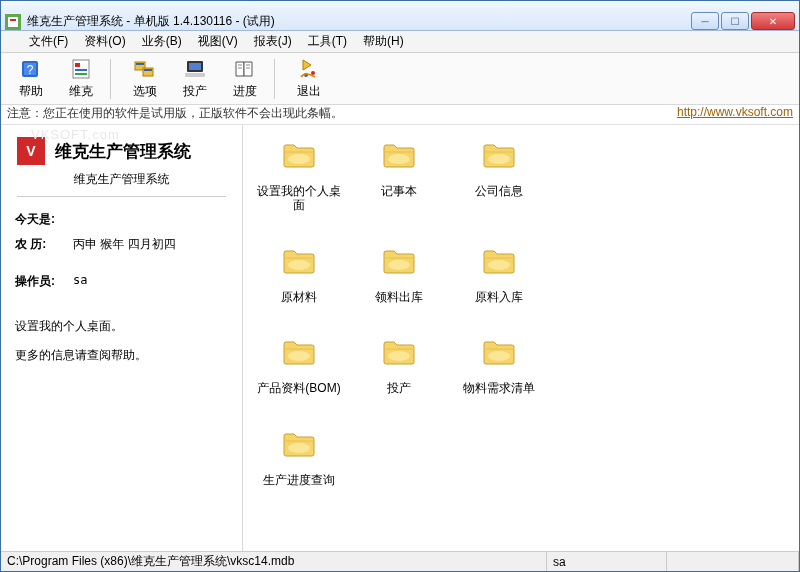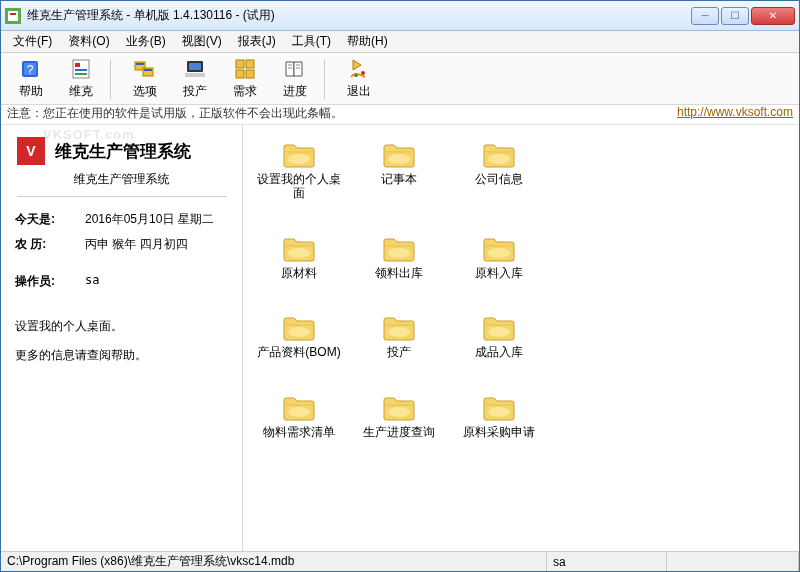--- a/index.html
+++ b/index.html
@@ -1,42 +1,42 @@
 <!DOCTYPE html>
 <html><head>
 <meta charset="utf-8">
 <style>
 *{box-sizing:border-box;margin:0;padding:0;font-family:"Microsoft YaHei","SimSun",sans-serif;font-size:12px}
 body{background:#fff;width:800px;height:572px;overflow:hidden;border:1px solid #3a6ea5}
-.titlebar{height:30px;background:linear-gradient(#f1f7fe,#d8e8fb);display:flex;align-items:center;padding:0 4px;border-bottom:1px solid #a0b8d8}
+.titlebar{height:30px;background:linear-gradient(#f1f7fe,#d8e8fb);display:flex;align-items:flex-end;padding:0 4px;border-bottom:1px solid #a0b8d8}
 .titlebar .app-icon{width:16px;height:16px;margin-right:6px}
 .titlebar .title{flex:1;color:#000}
 .win-btns{display:flex;gap:2px}
 .win-btn{width:28px;height:18px;border:1px solid #6a8bb8;border-radius:3px;background:linear-gradient(#eaf3ff,#c9ddf5);display:flex;align-items:center;justify-content:center;font-size:10px;color:#405b82}
 .win-btn.close{background:linear-gradient(#f08080,#d43c3c);color:#fff;border-color:#a03030;width:44px}
-.menubar{height:22px;background:#f4f4f4;display:flex;align-items:center;padding:0 4px;border-bottom:1px solid #d0d0d0}
+.menubar{height:22px;background:#f4f4f4;display:flex;align-items:center;padding:0 20px;border-bottom:1px solid #d0d0d0}
 .menu-item{padding:2px 8px;cursor:default}
 .toolbar{height:52px;background:#fafafa;display:flex;align-items:center;padding:2px 6px;border-bottom:1px solid #d8d8d8;gap:2px}
 .tool-btn{width:48px;height:46px;display:flex;flex-direction:column;align-items:center;justify-content:center;gap:2px;border:1px solid transparent}
 .tool-sep{width:6px;height:40px;border-left:1px solid #ccc;margin:0 3px}
 .notice-bar{height:20px;display:flex;align-items:flex-start;padding:0 6px;border-bottom:1px solid #e0e0e0;color:#333;background:#fff}
 .notice-bar .lnk{margin-left:auto;color:#a16207;text-decoration:underline}
 .content{display:flex;height:426px}
 .sidebar{width:242px;border-right:1px solid #d8d8d8;padding:0;position:relative;background:#fff}
-.watermark{position:absolute;top:2px;left:42px;color:#e8e8e8;font-size:13px;font-weight:bold;letter-spacing:1px}
+.watermark{position:absolute;top:2px;left:30px;color:#e8e8e8;font-size:13px;font-weight:normal;letter-spacing:1px}
 .logo-row{display:flex;align-items:center;padding:12px 10px 4px 16px;gap:10px}
 .logo-sq{width:28px;height:28px;background:#d02828;display:flex;align-items:center;justify-content:center;color:#fff;font-weight:bold;font-size:14px}
 .logo-title{font-size:17px;font-weight:bold;font-family:"SimHei"}
 .logo-sub{text-align:center;font-size:12px;margin-top:2px;padding-bottom:8px;border-bottom:1px solid #ccc;margin-left:16px;margin-right:16px}
-.info-row{padding:4px 14px;display:flex;gap:20px}
+.info-row{padding:4px 14px;display:flex;gap:8px}
 .info-label{font-weight:bold;width:50px}
 .hint{padding:6px 14px}
 .desktop{flex:1;padding:10px 6px;position:relative}
 .icon-grid{display:grid;grid-template-columns:repeat(3,100px);gap:34px 0;padding-top:6px}
-.desk-item{display:flex;flex-direction:column;align-items:center;gap:3px;width:100px}
+.desk-item{display:flex;flex-direction:column;align-items:center;gap:15px;width:100px}
 .desk-label{text-align:center;line-height:1.2;max-width:90px}
 .statusbar{height:20px;background:#f0f0f0;border-top:1px solid #ccc;display:flex;align-items:center}
 .status-cell{padding:0 6px;border-right:1px solid #ccc;height:100%;display:flex;align-items:center}
 .sc1{flex:0 0 546px}
 .sc2{flex:0 0 120px}
 .sc3{flex:1}
 svg{display:block}
 </style>
 </head>
 <body>
@@ -96,29 +96,20 @@
   <div class="tool-btn">
     <svg width="24" height="24">
         <rect x="4" y="4" width="16" height="11" fill="#333" rx="1"></rect>
         <rect x="6" y="6" width="12" height="7" fill="#5080d0"></rect>
         <rect x="2" y="16" width="20" height="4" fill="#ccc" rx="1"></rect>
       </svg>
     <span>投产</span>
   </div>
   <div class="tool-btn">
     <svg width="24" height="24">
-        <rect x="3" y="3" width="8" height="8" fill="#f0c040" stroke="#b08000"></rect>
-        <rect x="13" y="3" width="8" height="8" fill="#f0c040" stroke="#b08000"></rect>
-        <rect x="3" y="13" width="8" height="8" fill="#f0c040" stroke="#b08000"></rect>
-        <rect x="13" y="13" width="8" height="8" fill="#f0c040" stroke="#b08000"></rect>
-      </svg>
-    <span>需求</span>
-  </div>
-  <div class="tool-btn">
-    <svg width="24" height="24">
         <path d="M3 5 L11 5 L11 19 L3 19 Z" fill="#fff" stroke="#555"></path>
         <path d="M11 5 L19 5 L19 19 L11 19 Z" fill="#fff" stroke="#555"></path>
         <line x1="5" y1="8" x2="9" y2="8" stroke="#888"></line>
         <line x1="13" y1="8" x2="17" y2="8" stroke="#888"></line>
         <line x1="5" y1="11" x2="9" y2="11" stroke="#888"></line>
         <line x1="13" y1="11" x2="17" y2="11" stroke="#888"></line>
       </svg>
     <span>进度</span>
   </div>
   <div class="tool-sep"></div>
@@ -142,21 +133,20 @@
   <div class="sidebar">
     <div class="watermark">VKSOFT.com</div>
     <div class="logo-row">
       <div class="logo-sq">V</div>
       <div class="logo-title">维克生产管理系统</div>
     </div>
     <div class="logo-sub">维克生产管理系统</div>
     <div style="height:10px"></div>
     <div class="info-row">
       <span class="info-label">今天是:</span>
-      <span>2016年05月10日 星期二</span>
     </div>
     <div class="info-row">
       <span class="info-label">农 历:</span>
       <span>丙申 猴年 四月初四</span>
     </div>
     <div style="height:12px"></div>
     <div class="info-row">
       <span class="info-label">操作员:</span>
       <span style="font-family:monospace">sa</span>
     </div>
@@ -230,45 +220,29 @@
             <ellipse cx="17" cy="18" rx="11" ry="5" fill="#fdeeaa" opacity="0.7"></ellipse>
           </svg>
           <div class="desk-label">投产</div>
         </div>
         <div class="desk-item">
           <svg width="34" height="28">
             <path d="M2 8 L2 24 Q2 26 4 26 L30 26 Q32 26 32 24 L32 9 Q32 7 30 7 L15 7 L12 4 L4 4 Q2 4 2 6 Z" fill="#f5d46a" stroke="#c9a030"></path>
             <path d="M2 11 L32 11" stroke="#e8c050"></path>
             <ellipse cx="17" cy="18" rx="11" ry="5" fill="#fdeeaa" opacity="0.7"></ellipse>
           </svg>
-          <div class="desk-label">成品入库</div>
-        </div>
-        <div class="desk-item">
-          <svg width="34" height="28">
-            <path d="M2 8 L2 24 Q2 26 4 26 L30 26 Q32 26 32 24 L32 9 Q32 7 30 7 L15 7 L12 4 L4 4 Q2 4 2 6 Z" fill="#f5d46a" stroke="#c9a030"></path>
-            <path d="M2 11 L32 11" stroke="#e8c050"></path>
-            <ellipse cx="17" cy="18" rx="11" ry="5" fill="#fdeeaa" opacity="0.7"></ellipse>
-          </svg>
           <div class="desk-label">物料需求清单</div>
         </div>
         <div class="desk-item">
           <svg width="34" height="28">
             <path d="M2 8 L2 24 Q2 26 4 26 L30 26 Q32 26 32 24 L32 9 Q32 7 30 7 L15 7 L12 4 L4 4 Q2 4 2 6 Z" fill="#f5d46a" stroke="#c9a030"></path>
             <path d="M2 11 L32 11" stroke="#e8c050"></path>
             <ellipse cx="17" cy="18" rx="11" ry="5" fill="#fdeeaa" opacity="0.7"></ellipse>
           </svg>
           <div class="desk-label">生产进度查询</div>
-        </div>
-        <div class="desk-item">
-          <svg width="34" height="28">
-            <path d="M2 8 L2 24 Q2 26 4 26 L30 26 Q32 26 32 24 L32 9 Q32 7 30 7 L15 7 L12 4 L4 4 Q2 4 2 6 Z" fill="#f5d46a" stroke="#c9a030"></path>
-            <path d="M2 11 L32 11" stroke="#e8c050"></path>
-            <ellipse cx="17" cy="18" rx="11" ry="5" fill="#fdeeaa" opacity="0.7"></ellipse>
-          </svg>
-          <div class="desk-label">原料采购申请</div>
         </div>
       </div>
   </div>
 </div>
 
 <div class="statusbar">
   <div class="status-cell sc1">C:\Program Files (x86)\维克生产管理系统\vksc14.mdb</div>
   <div class="status-cell sc2">sa</div>
   <div class="status-cell sc3"></div>
 </div>

